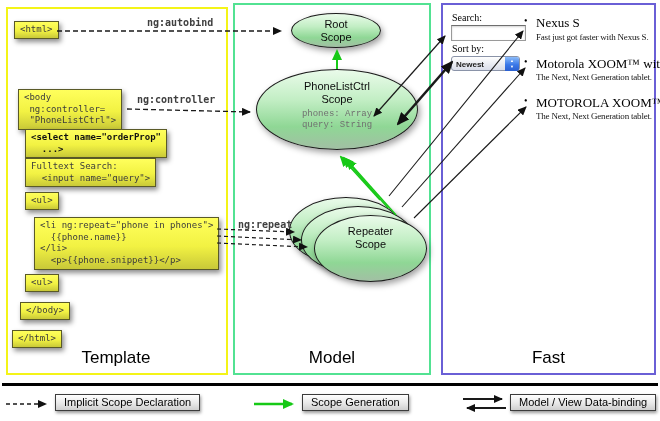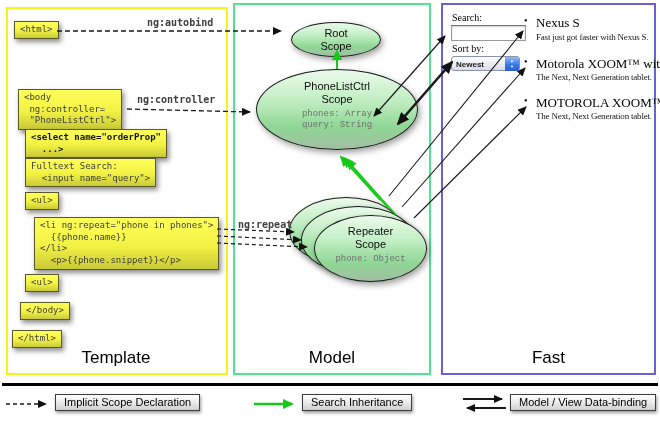--- a/index.html
+++ b/index.html
@@ -146,42 +146,39 @@
     <div>&lt;/body&gt;</div>
   </div>
   <div class="codebox" style="left:12px;top:330px;">
     <div>&lt;/html&gt;</div>
   </div>
 
   <div class="edge-label" style="left:147px;top:17px;">ng:autobind</div>
   <div class="edge-label" style="left:137px;top:94px;">ng:controller</div>
   <div class="edge-label" style="left:238px;top:219px;">ng:repeat</div>
 
-  <div class="scope" style="left:291px;top:13px;width:90px;height:35px;padding-top:4px;box-sizing:border-box;margin-top:9px;">
+  <div class="scope" style="left:291px;top:13px;width:90px;height:35px;padding-top:4px;box-sizing:border-box;">
     <div class="scope-title">Root</div>
     <div class="scope-title">Scope</div>
   </div>
 
   <div class="scope" style="left:256px;top:69px;width:162px;height:81px;padding-top:10px;box-sizing:border-box;">
     <div class="scope-title">PhoneListCtrl</div>
     <div class="scope-title">Scope</div>
     <div class="scope-props">
       <div>phones: Array</div>
       <div>query: String</div>
     </div>
   </div>
 
   <div class="scope" style="left:289px;top:197px;width:112px;height:66px;"></div>
   <div class="scope" style="left:301px;top:206px;width:112px;height:66px;"></div>
   <div class="scope" style="left:314px;top:215px;width:113px;height:67px;padding-top:9px;box-sizing:border-box;">
     <div class="scope-title">Repeater</div>
     <div class="scope-title">Scope</div>
-    <div class="scope-props">
-      <div>phone: Object</div>
-    </div>
   </div>
 
   <div class="view-text view-small" style="left:452px;top:12px;">Search:</div>
   <div class="search-input"></div>
   <div class="view-text view-small" style="left:452px;top:43px;">Sort by:</div>
   <div class="sort-select">
     <span>Newest</span>
     <span class="stepper">
       <div>▲</div>
       <div>▼</div>
@@ -199,16 +196,16 @@
   <div class="bullet" style="left:524px;top:95px;">•</div>
   <div class="view-text item-title" style="left:536px;top:95px;">MOTOROLA XOOM™</div>
   <div class="view-text item-desc" style="left:536px;top:111px;">The Next, Next Generation tablet.</div>
 
   <div class="col-label lbl-template">Template</div>
   <div class="col-label lbl-model">Model</div>
   <div class="col-label lbl-view">Fast</div>
 
   <div class="divider"></div>
   <div class="legendbox" style="left:55px;">Implicit Scope Declaration</div>
-  <div class="legendbox" style="left:302px;">Search Inheritance</div>
+  <div class="legendbox" style="left:302px;">Scope Generation</div>
   <div class="legendbox" style="left:510px;">Model / View Data-binding</div>
 
 </div>
 
 </body></html>

